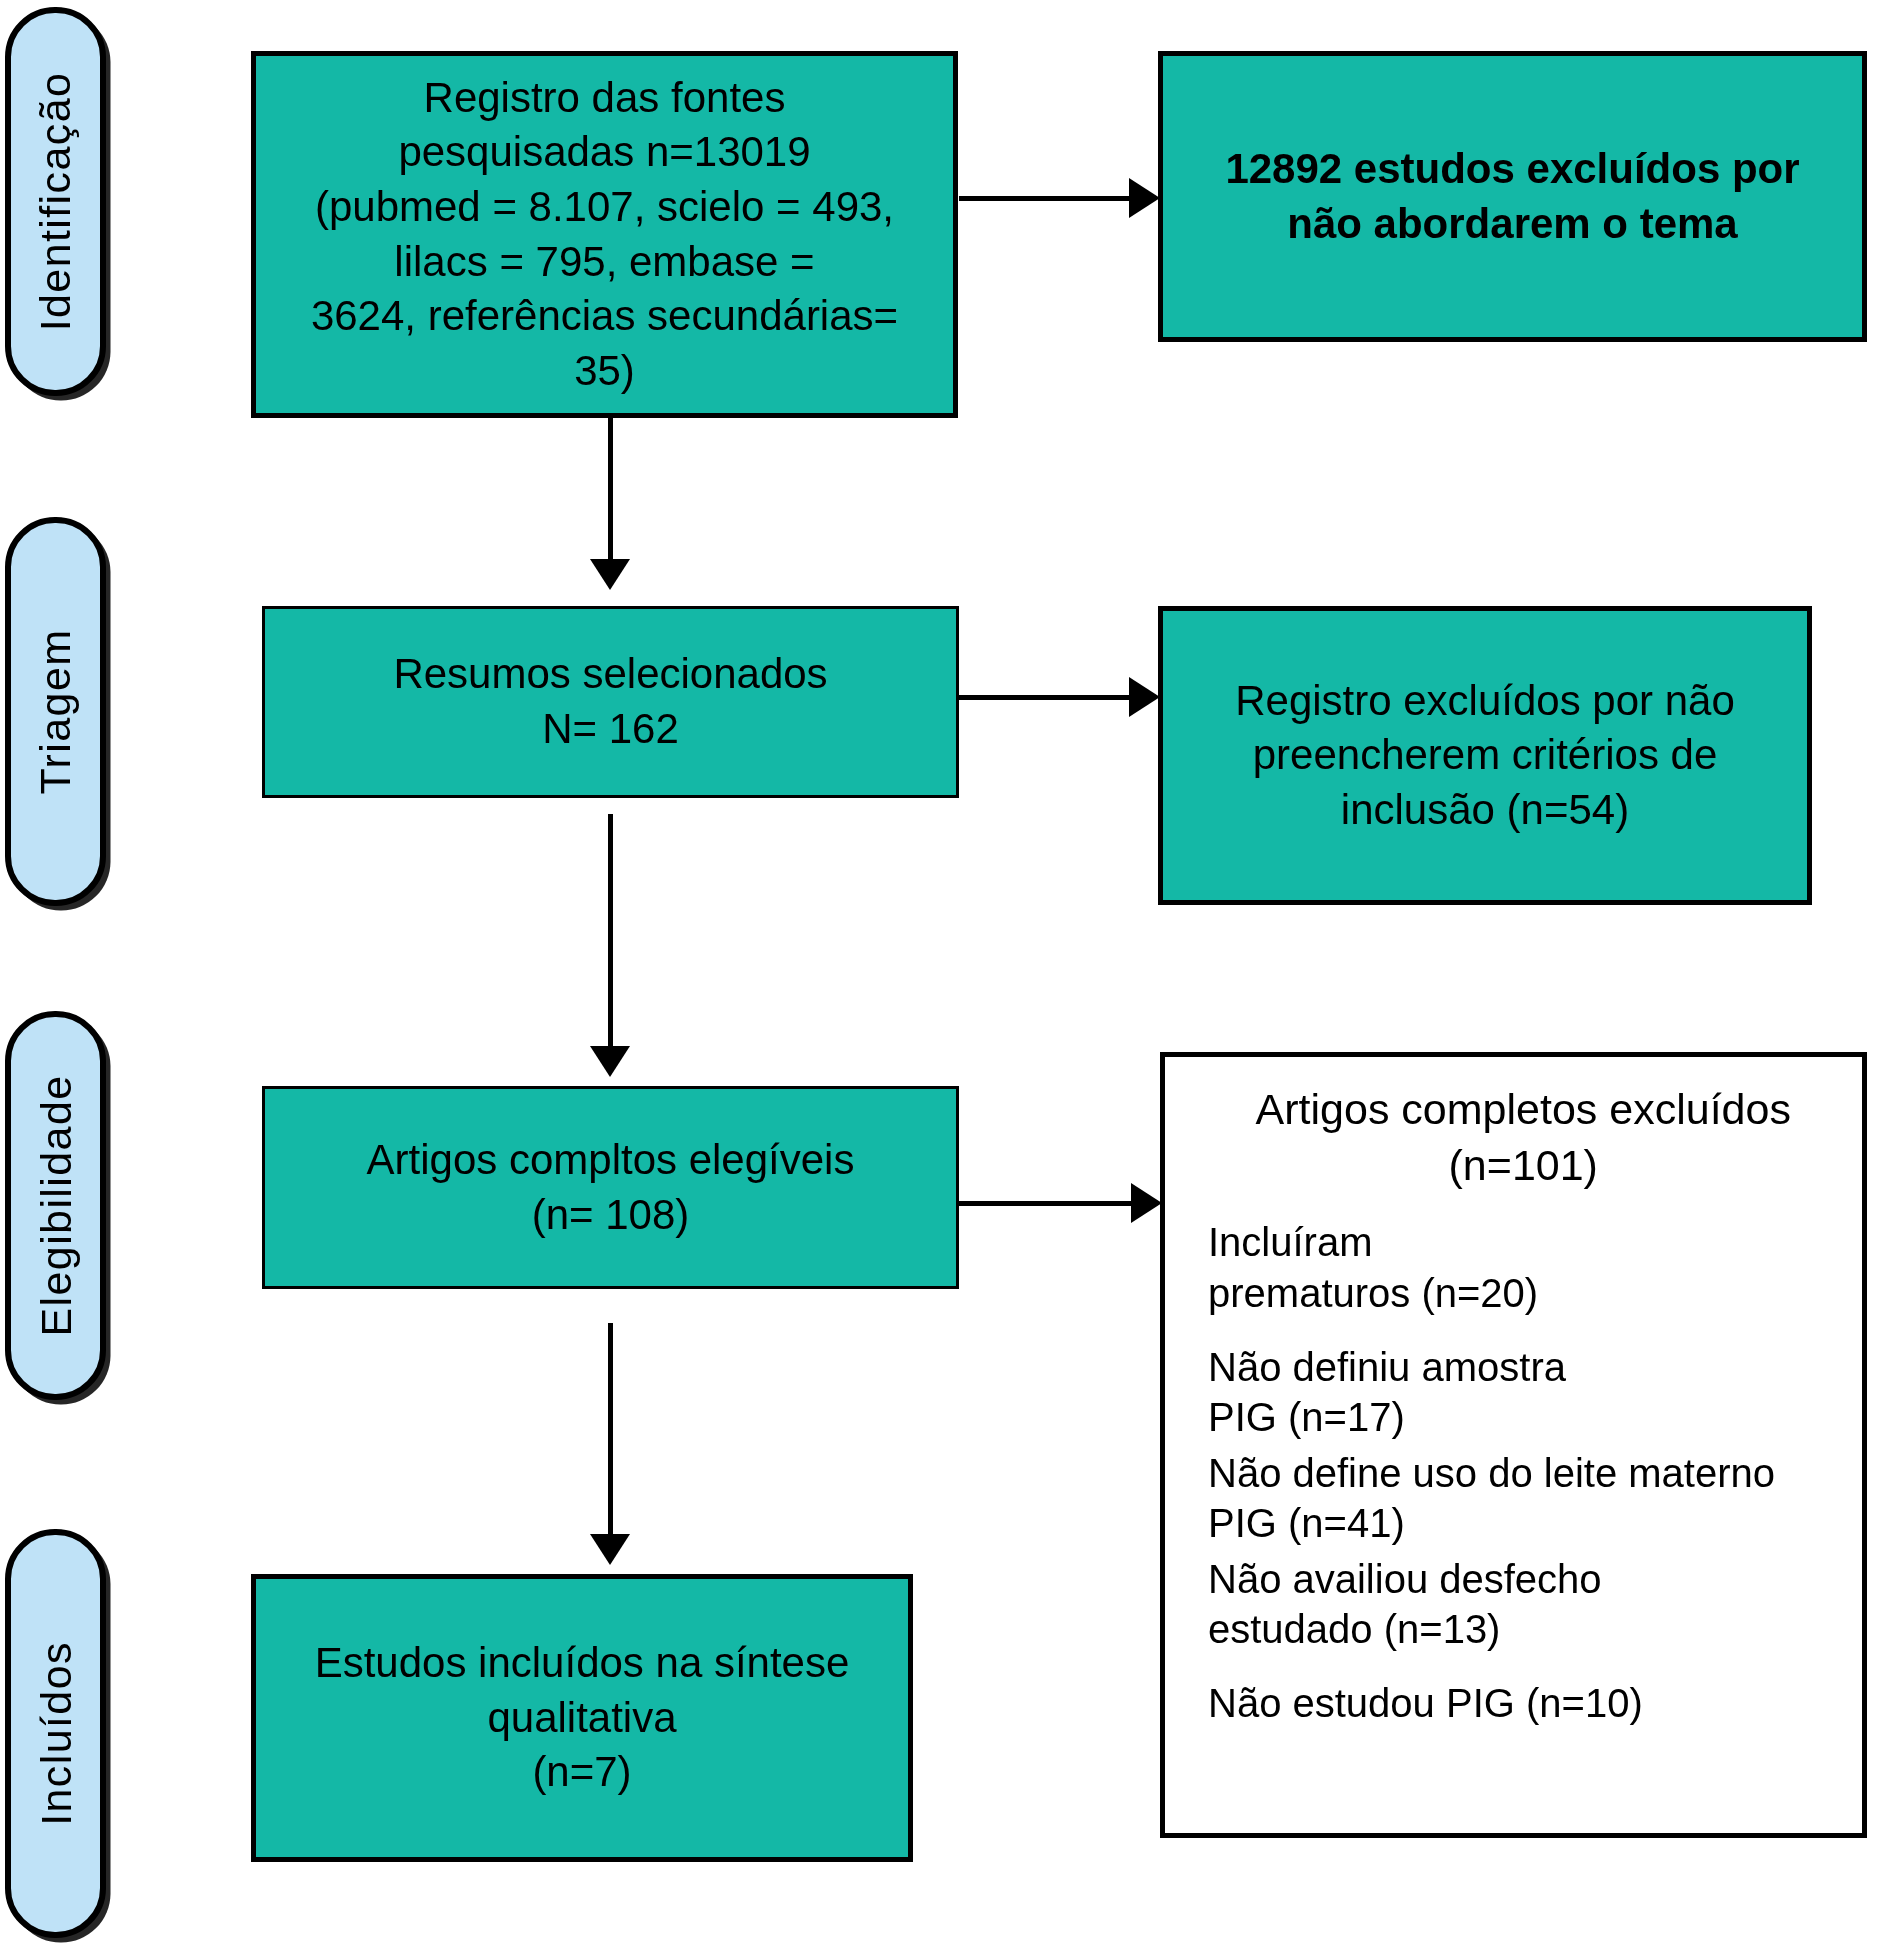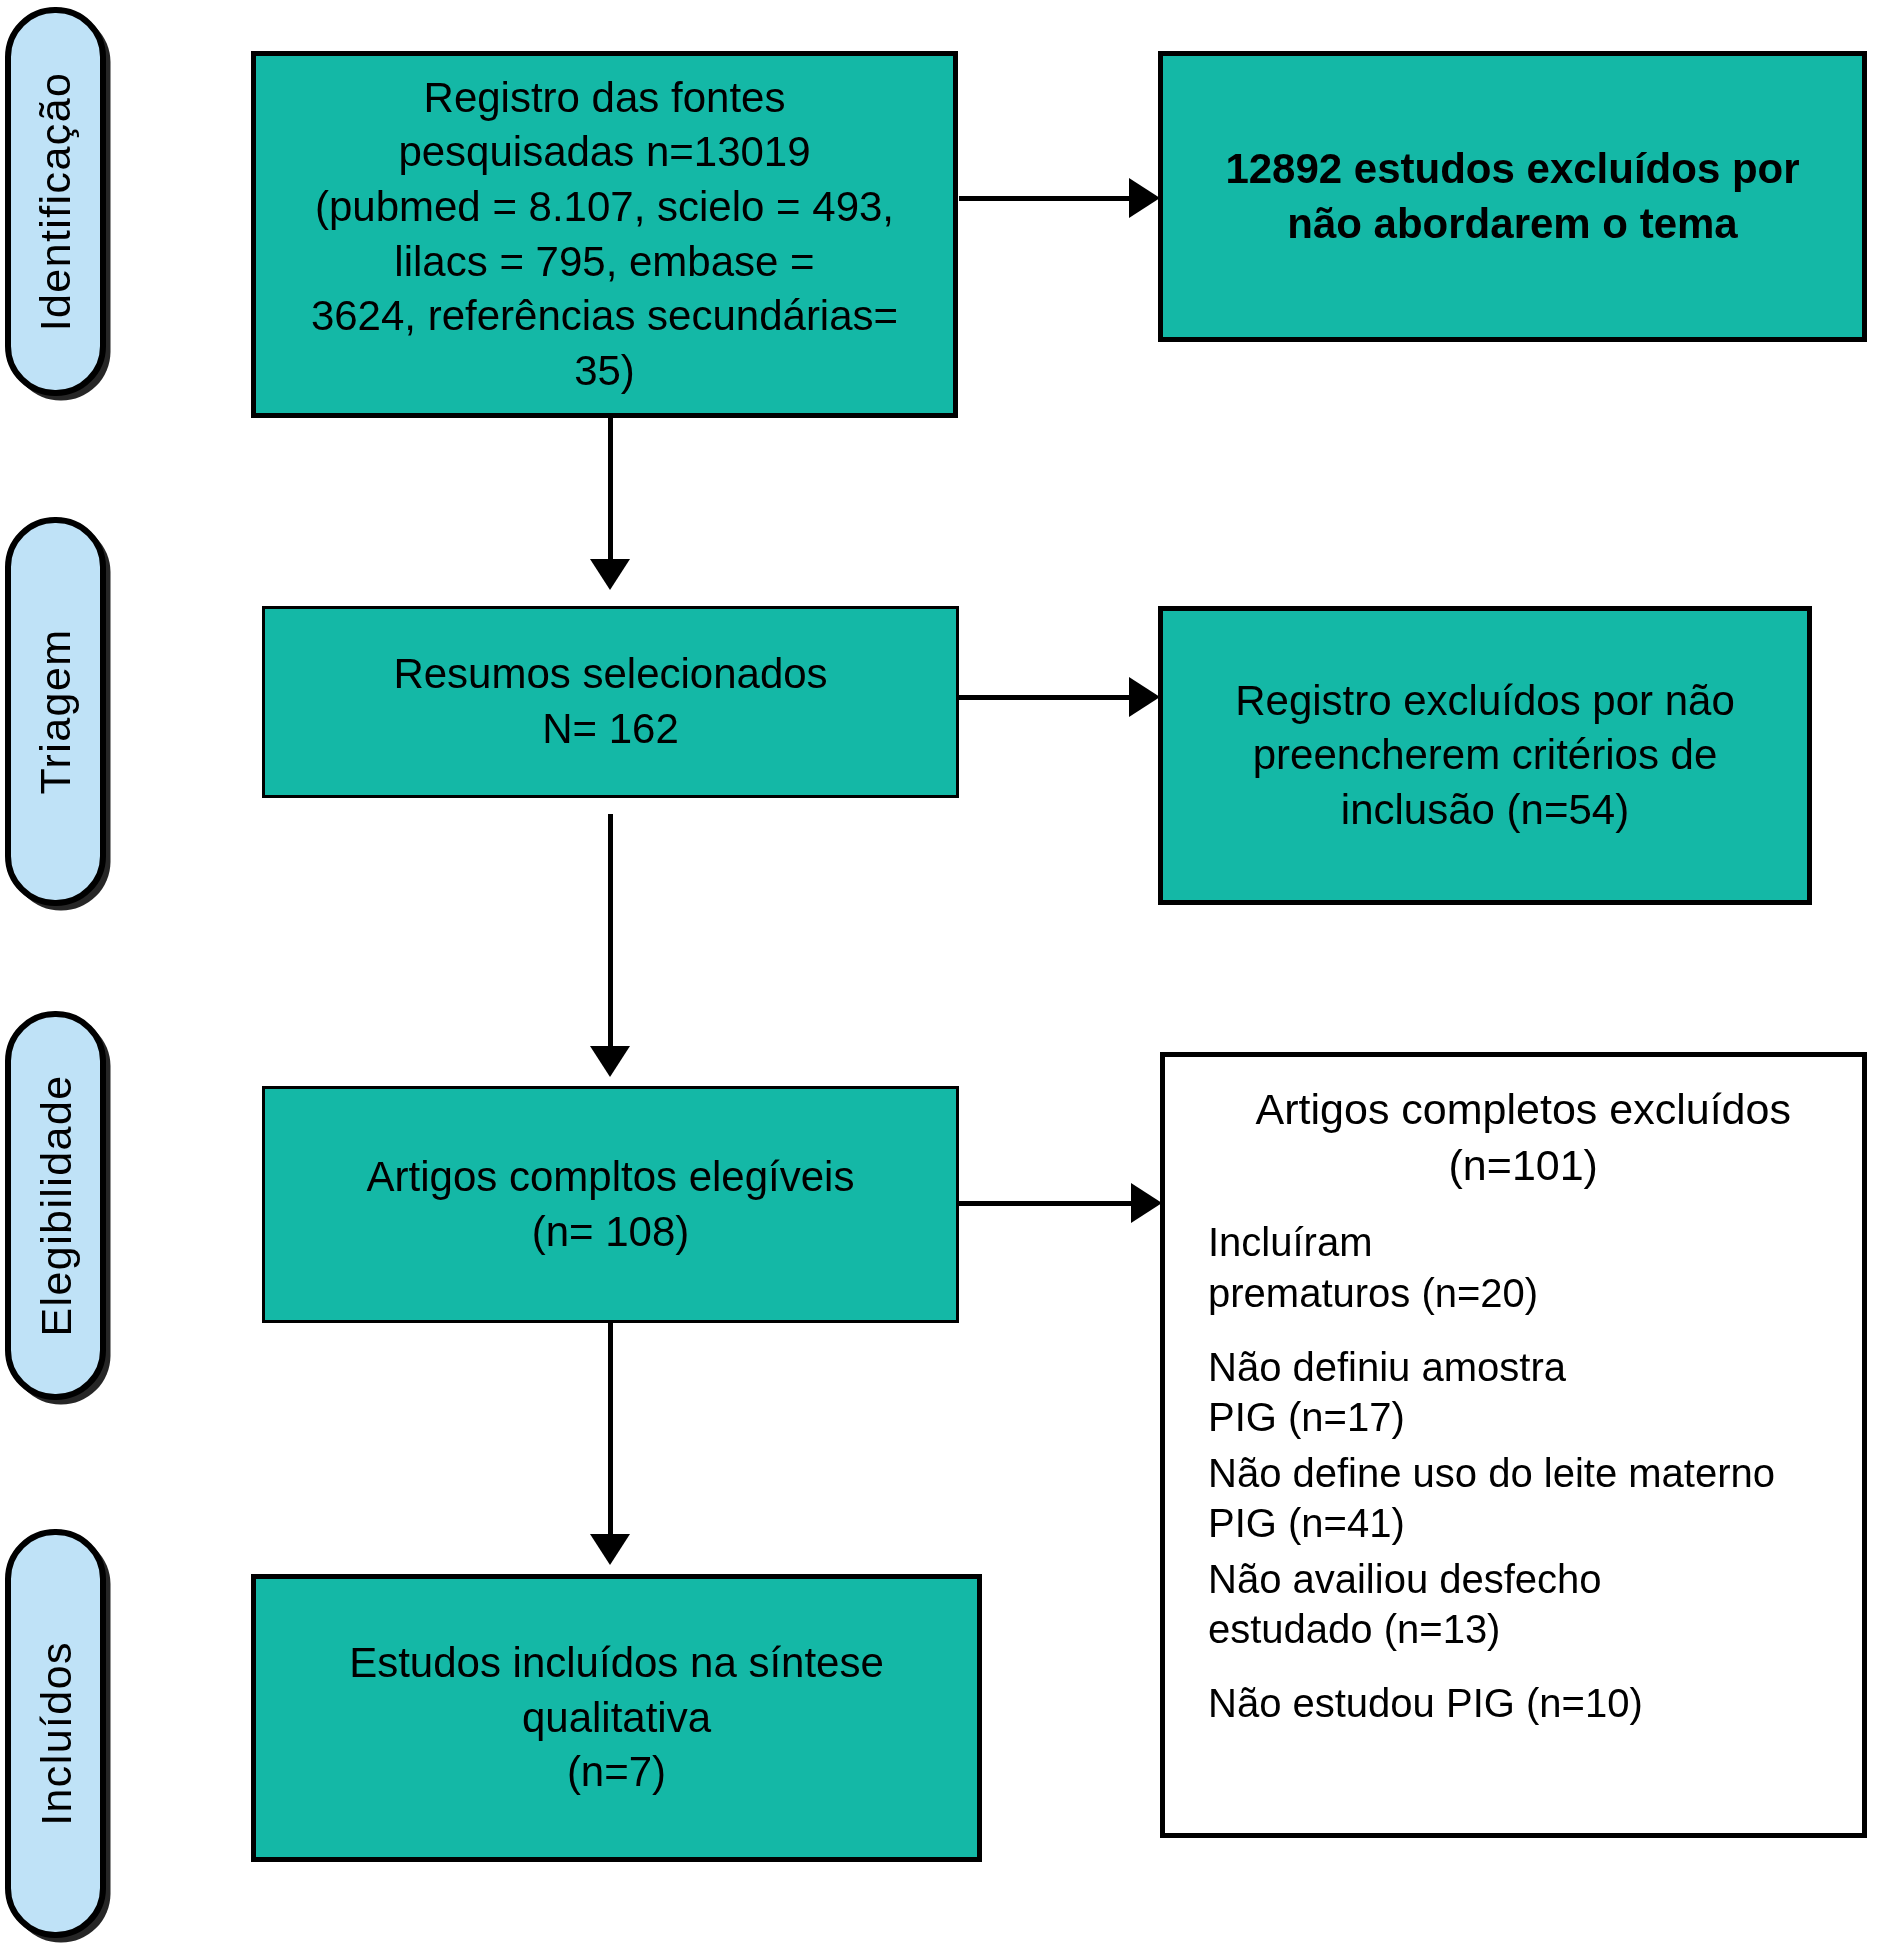--- a/index.html
+++ b/index.html
@@ -164,21 +164,21 @@
 preencherem critérios de
 inclusão (n=54)</span>
   </div>
 
   <div class="conn-h" style="left:959px; top:695px; width:172px;"></div>
   <div class="arrow-right" style="left:1129px; top:677px;"></div>
 
   <div class="conn-v" style="left:608px; top:814px; height:233px;"></div>
   <div class="arrow-down" style="left:590px; top:1046px;"></div>
 
-  <div class="flow-box" style="left:262px; top:1086px; width:697px; height:237px;">
+  <div class="flow-box" style="left:262px; top:1086px; width:697px; height:203px;">
     <span class="box-text">Artigos compltos elegíveis
 (n= 108)</span>
   </div>
 
   <div class="excl-box" style="left:1160px; top:1052px; width:707px; height:786px;">
     <span class="excl-title">Artigos completos excluídos
 (n=101)</span>
     <span class="excl-reason">Incluíram
 prematuros (n=20)</span>
     <span class="excl-reason tight">Não definiu amostra
@@ -189,20 +189,20 @@
 estudado (n=13)</span>
     <span class="excl-reason">Não estudou PIG (n=10)</span>
   </div>
 
   <div class="conn-h" style="left:959px; top:1201px; width:174px;"></div>
   <div class="arrow-right" style="left:1131px; top:1183px;"></div>
 
   <div class="conn-v" style="left:608px; top:1323px; height:213px;"></div>
   <div class="arrow-down" style="left:590px; top:1534px;"></div>
 
-  <div class="flow-box heavy" style="left:251px; top:1574px; width:731px; height:288px;">
+  <div class="flow-box heavy" style="left:251px; top:1574px; width:662px; height:288px;">
     <span class="box-text">Estudos incluídos na síntese
 qualitativa
 (n=7)</span>
   </div>
 
 </div>
 
 
 </body></html>

